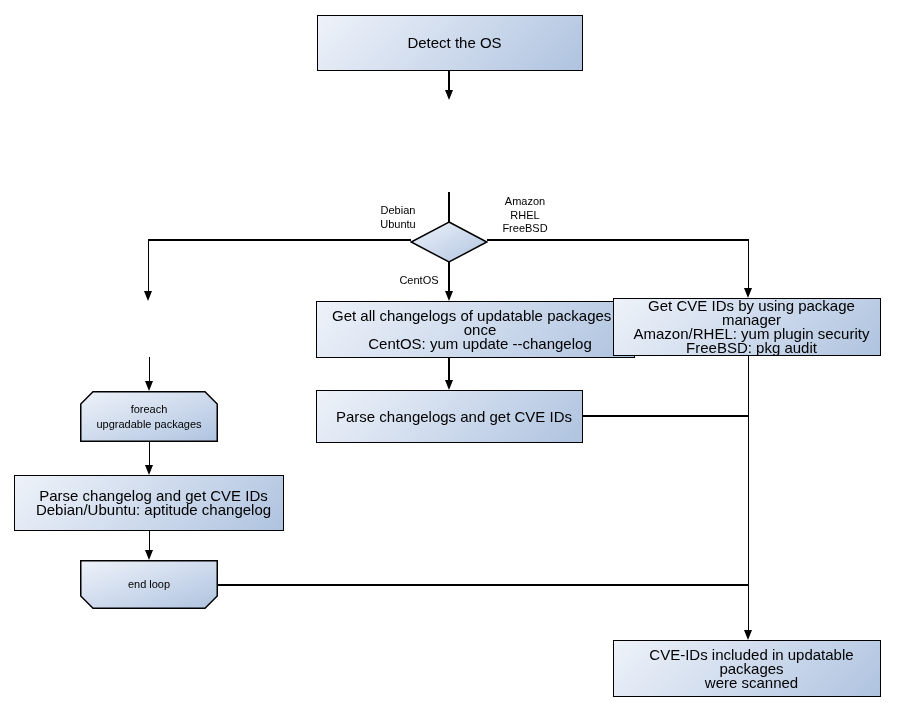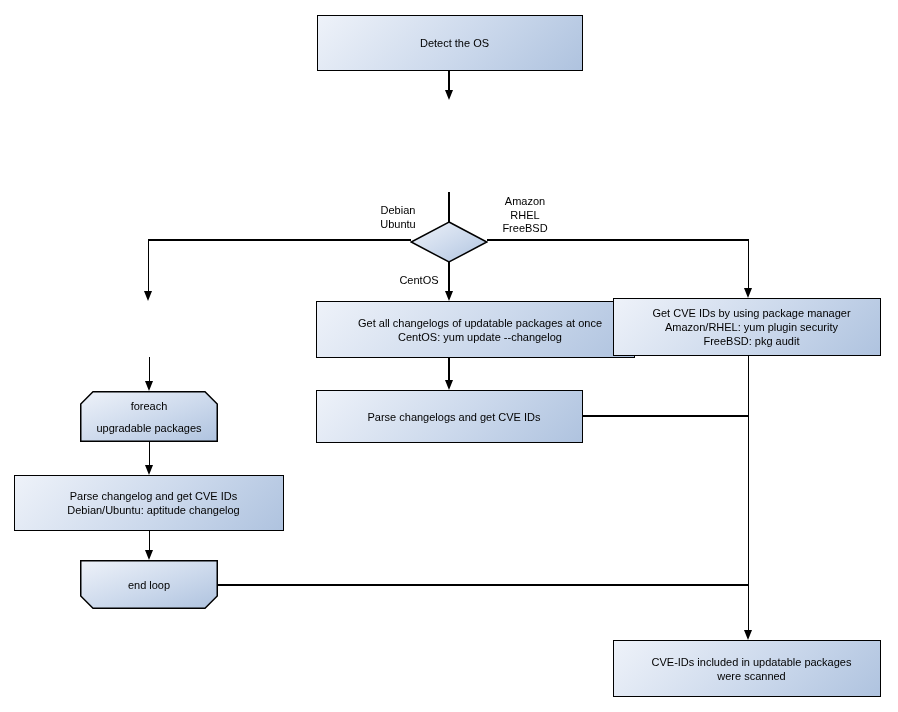--- a/index.html
+++ b/index.html
@@ -14,29 +14,29 @@
   #canvas{
     position:relative;width:898px;height:712px;background:var(--canvas-bg);
     font-family:"Liberation Sans","DejaVu Sans",sans-serif;
     color:var(--text-color);overflow:hidden;
   }
   .node{
     position:absolute;box-sizing:border-box;
     border:1px solid var(--line-color);
     background:linear-gradient(135deg,var(--fill-light) 0%,var(--fill-mid) 55%,var(--fill-dark) 100%);
     display:flex;align-items:center;justify-content:center;
-    text-align:center;font-size:11px;line-height:14px;padding-left:9px;
+    text-align:center;font-size:15px;line-height:14px;padding-left:9px;
   }
   .node .lbl{white-space:pre-line;padding:0 2px;}
   .shape{position:absolute;}
   .shape svg{position:absolute;left:0;top:0;display:block;}
   .shape .lbl{
     position:absolute;left:0;top:0;right:0;bottom:0;
     display:flex;align-items:center;justify-content:center;
-    text-align:center;font-size:11px;line-height:22px;white-space:pre-line;
+    text-align:center;font-size:11px;line-height:15px;white-space:pre-line;
   }
   .edge-label{
     position:absolute;text-align:center;font-size:11px;line-height:13.5px;
     white-space:pre-line;
   }
   .line{position:absolute;background:var(--line-color);}
   .arrow{
     position:absolute;width:0;height:0;
     border-left:4px solid transparent;border-right:4px solid transparent;
     border-top:10px solid var(--line-color);

